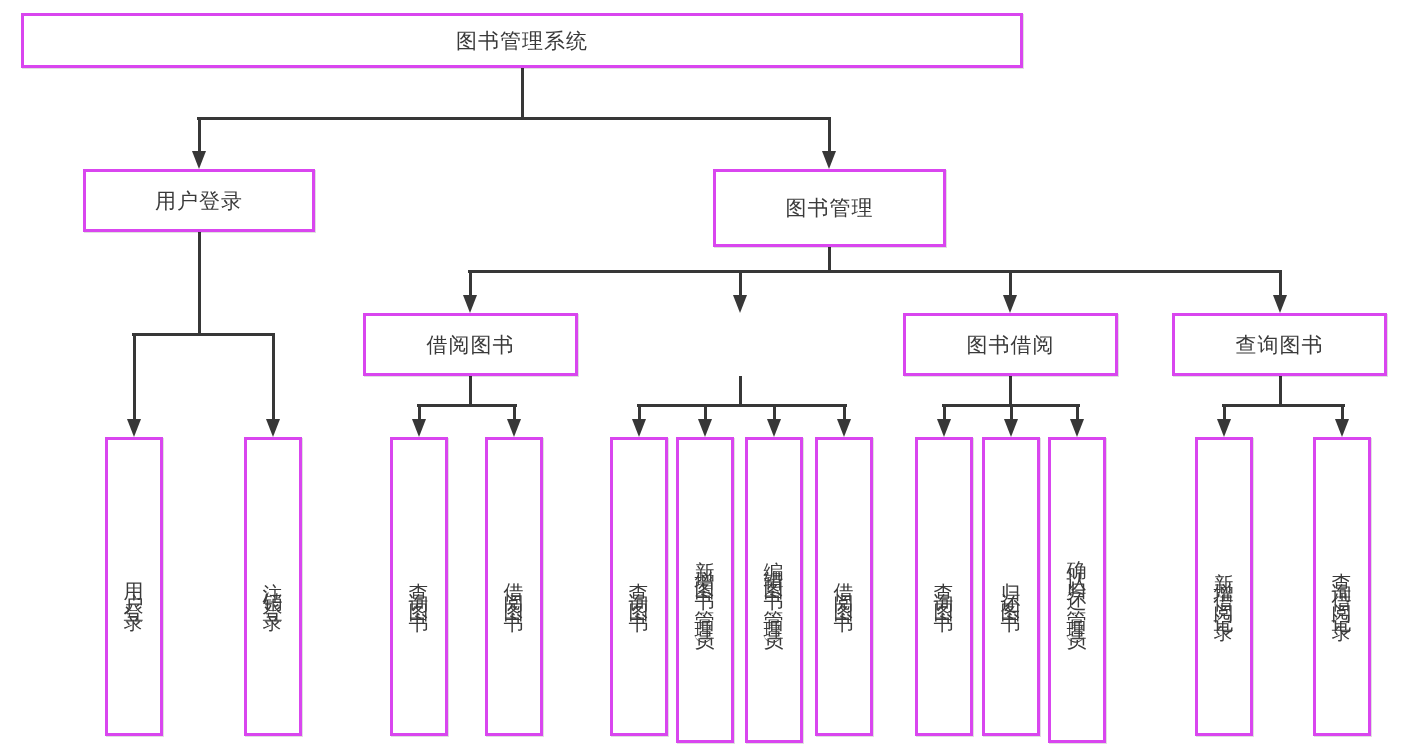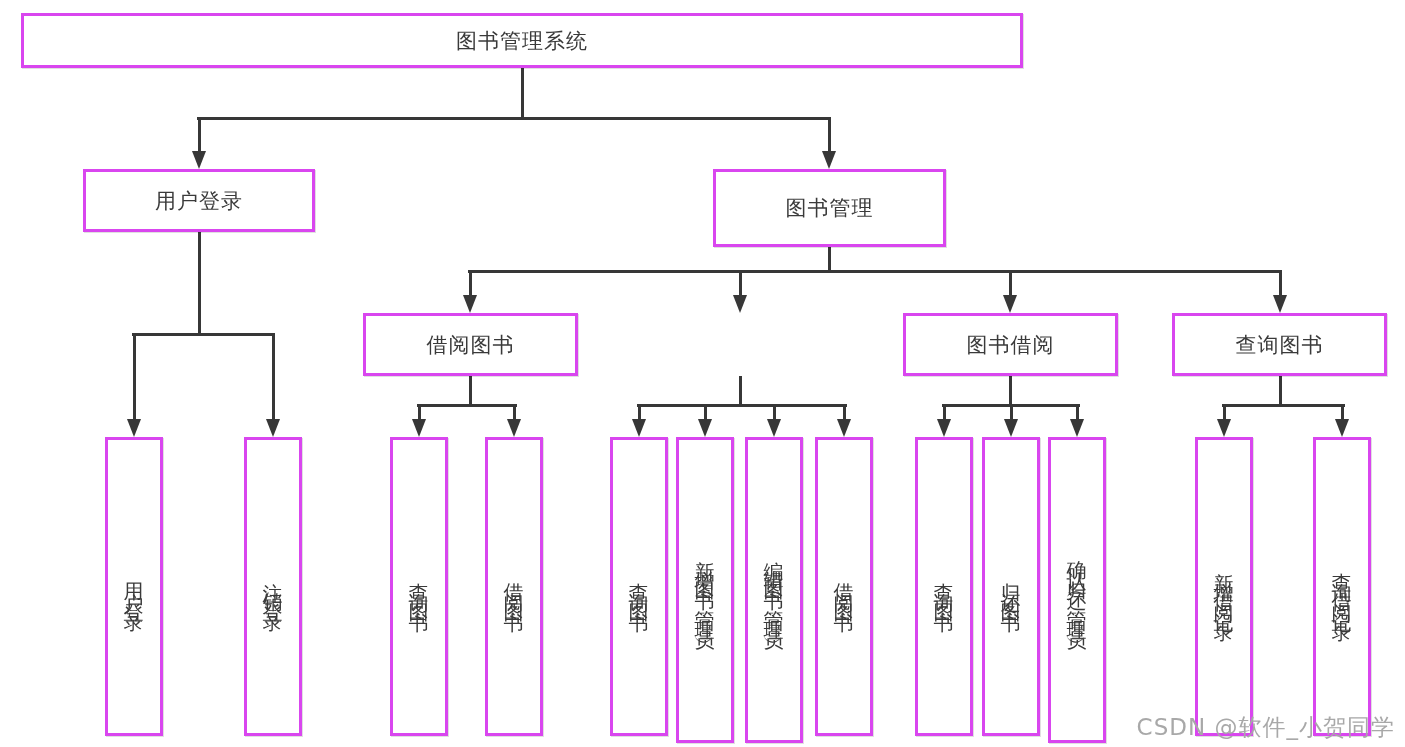--- a/index.html
+++ b/index.html
@@ -151,15 +151,14 @@
     <span>确认归还（管理员）</span>
   </div>
 
   <div class="box leaf" style="left:1195px;top:437px;width:58px;height:299px">
     <span>新增借阅记录</span>
   </div>
   <div class="box leaf" style="left:1313px;top:437px;width:58px;height:299px">
     <span>查询借阅记录</span>
   </div>
 
-  <div class="watermark">CSDN @软件_小贺同学</div>
 
 </div>
 
 </body></html>

